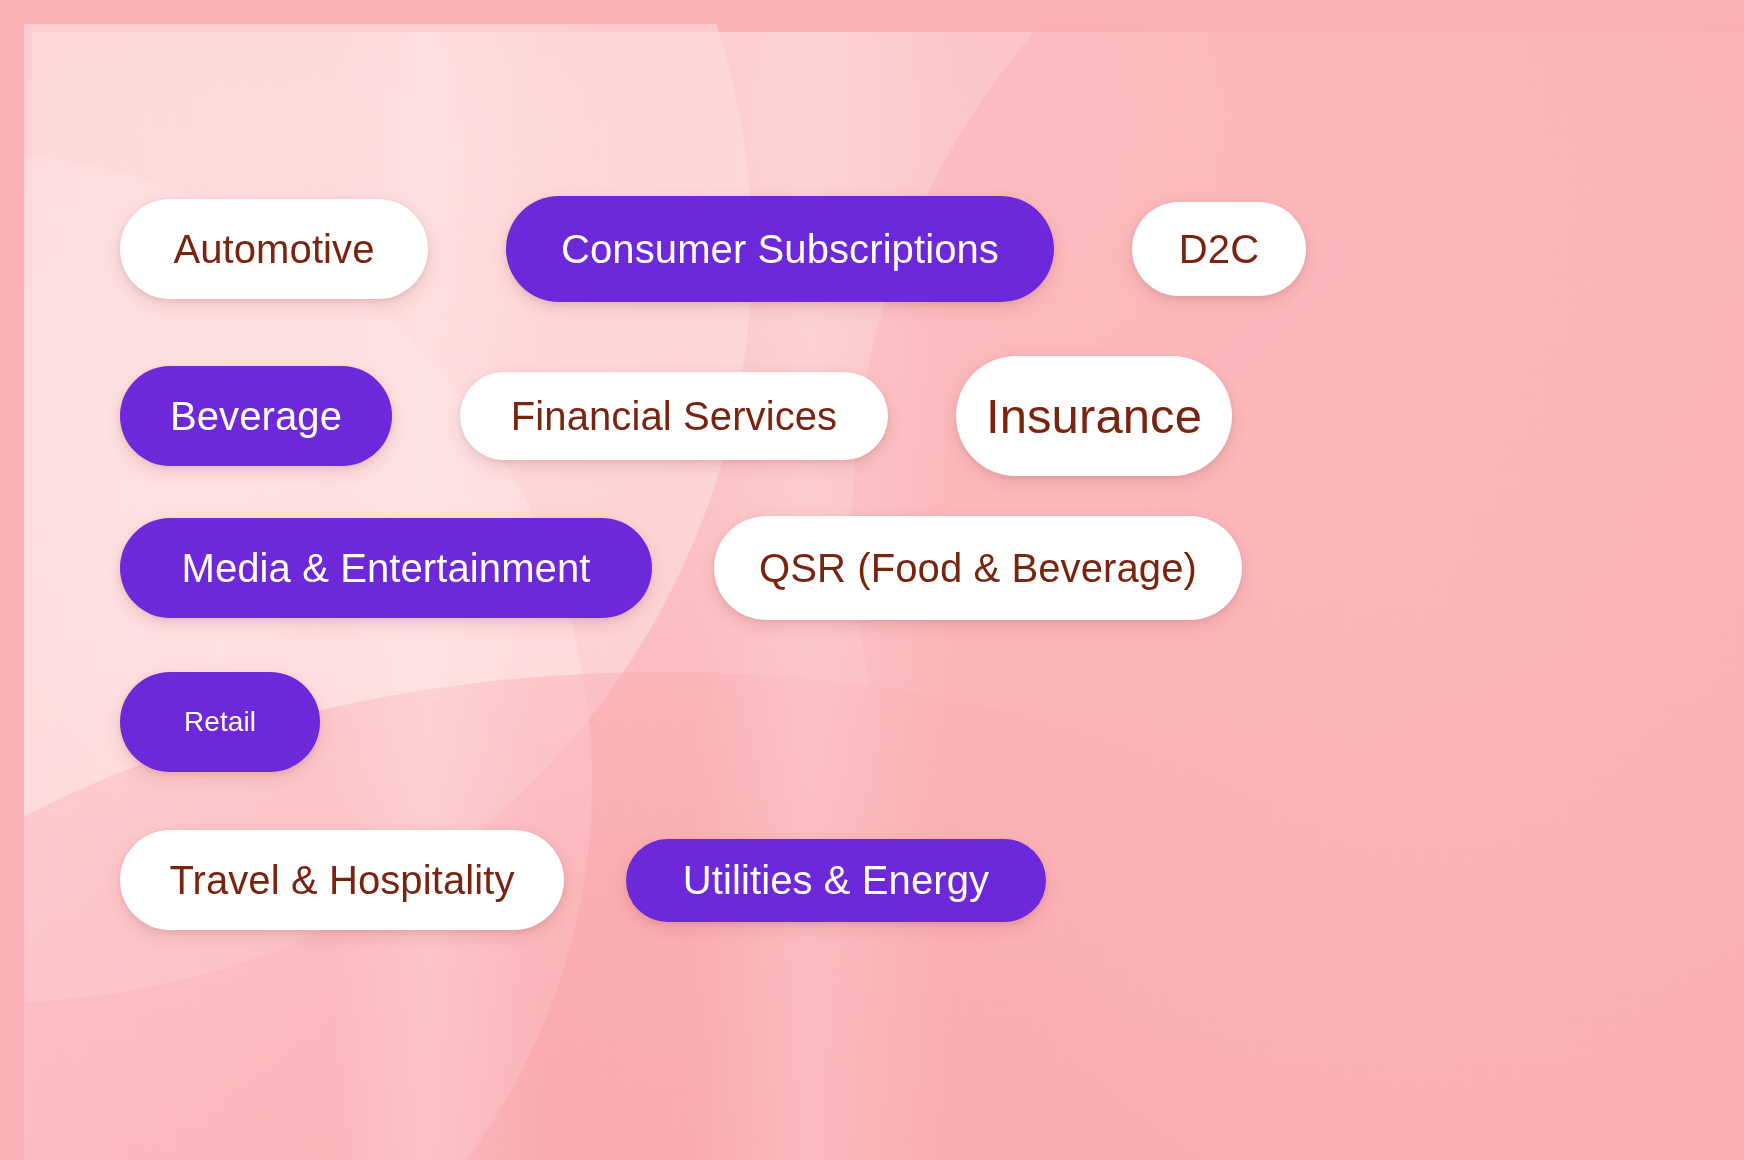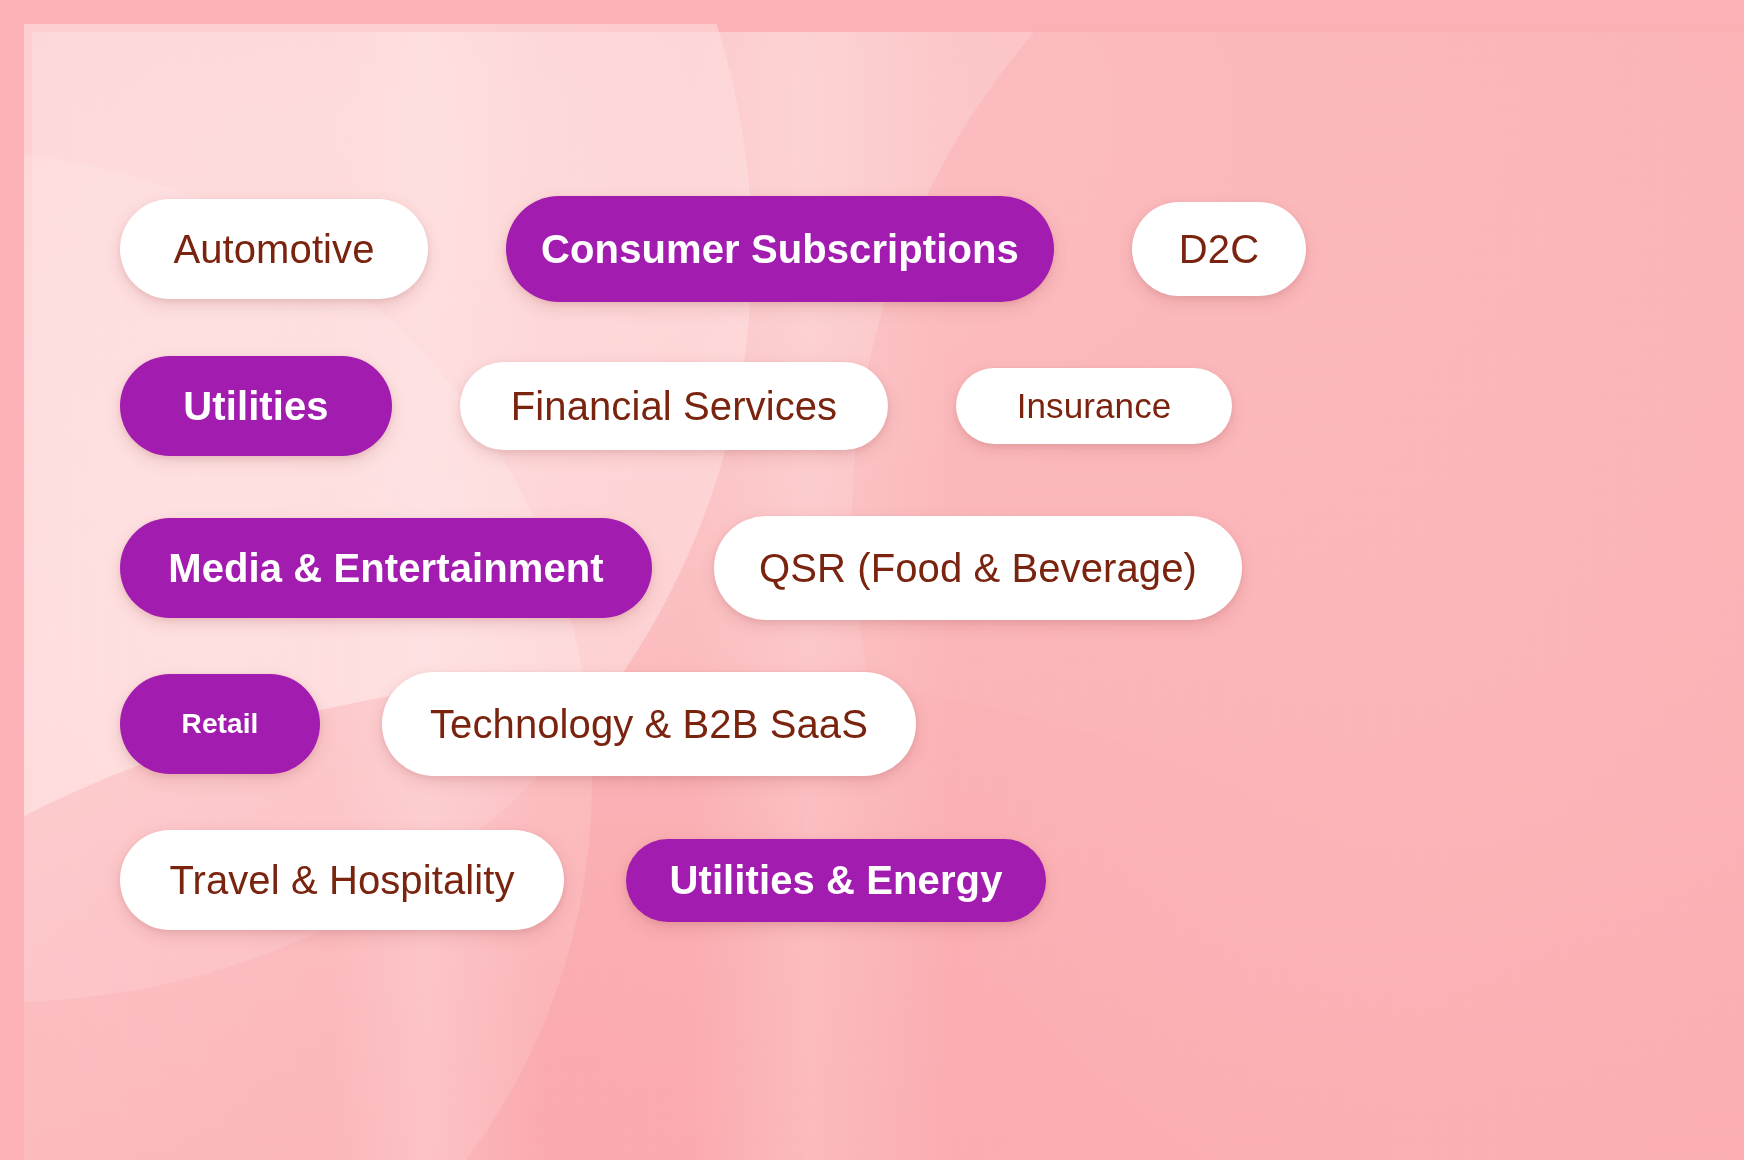--- a/index.html
+++ b/index.html
@@ -91,23 +91,22 @@
     font-weight:400;
     letter-spacing:.1px;
     box-shadow:0 6px 16px rgba(150,60,60,.16), 0 2px 5px rgba(150,60,60,.10);
     user-select:none;
   }
   .pill.light {
     background:#ffffff;
     color:#7a2410;
   }
   .pill.dark {
-    background:#a21caf;
+    background:#6d28d9;
     color:#ffffff;
-    font-weight:bold;
   }
 </style>
 </head>
 <body>
 
 <div id="bg-layer">
   <div class="bg-base"></div>
   <div class="arc arc-a"></div>
   <div class="arc arc-b"></div>
   <div class="arc arc-c"></div>
@@ -117,29 +116,28 @@
   <div class="noise"></div>
 </div>
 
 <main id="pill-board">
     <div class="pill-row" style="top: 156px; left: 80px; gap: 62px;">
       <div class="pill light" style="width: 308px; height: 100px; font-size: 40px; line-height: 100px;">Automotive</div>
       <div class="pill dark" style="width: 548px; height: 106px; font-size: 40px; line-height: 106px;">Consumer Subscriptions</div>
       <div class="pill light" style="width: 174px; height: 94px; font-size: 40px; line-height: 94px;">D2C</div>
     </div>
     <div class="pill-row" style="top: 316px; left: 80px; gap: 52px;">
-      <div class="pill dark" style="width: 272px; height: 100px; font-size: 40px; line-height: 100px;">Utilities</div>
+      <div class="pill dark" style="width: 272px; height: 100px; font-size: 40px; line-height: 100px;">Beverage</div>
       <div class="pill light" style="width: 428px; height: 88px; font-size: 40px; line-height: 100px;">Financial Services</div>
-      <div class="pill light" style="width: 276px; height: 76px; font-size: 35px; line-height: 100px;">Insurance</div>
+      <div class="pill light" style="width: 276px; height: 120px; font-size: 49px; line-height: 100px;">Insurance</div>
     </div>
     <div class="pill-row" style="top: 476px; left: 80px; gap: 46px;">
       <div class="pill dark" style="width: 532px; height: 100px; font-size: 40px; line-height: 100px;">Media &amp; Entertainment</div>
       <div class="pill light" style="width: 528px; height: 104px; font-size: 40px; line-height: 104px;">QSR (Food &amp; Beverage)</div>
     </div>
     <div class="pill-row" style="top: 632px; left: 80px; gap: 46px;">
       <div class="pill dark" style="width: 200px; height: 100px; font-size: 28px; line-height: 100px;">Retail</div>
-      <div class="pill light" style="width: 534px; height: 104px; font-size: 40px; line-height: 104px;">Technology &amp; B2B SaaS</div>
     </div>
     <div class="pill-row" style="top: 790px; left: 80px; gap: 46px;">
       <div class="pill light" style="width: 444px; height: 100px; font-size: 40px; line-height: 100px;">Travel &amp; Hospitality</div>
       <div class="pill dark" style="width: 420px; height: 83px; font-size: 40px; line-height: 100px;">Utilities &amp; Energy</div>
     </div>
   </main>
 
 </body></html>

